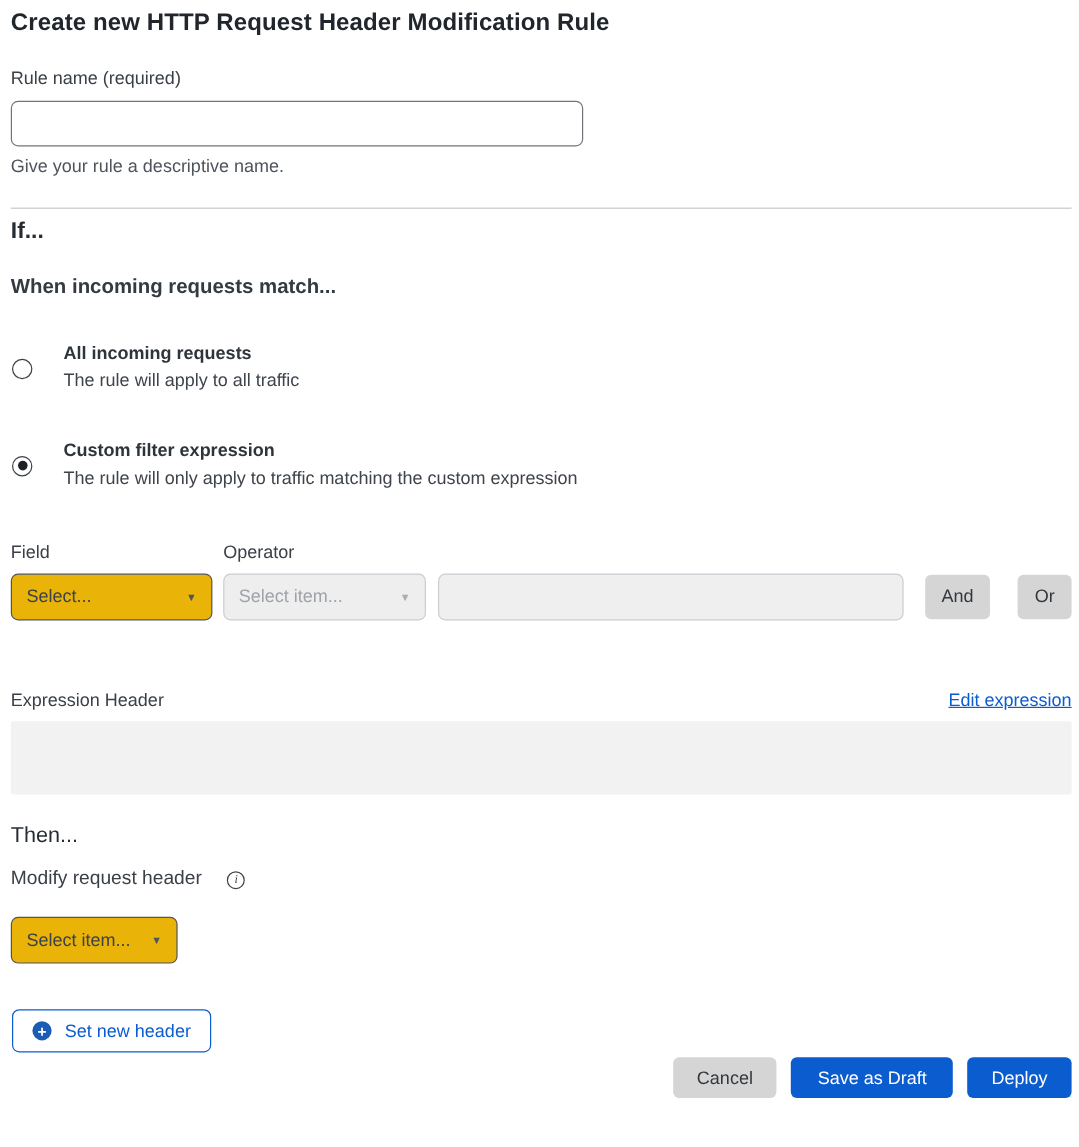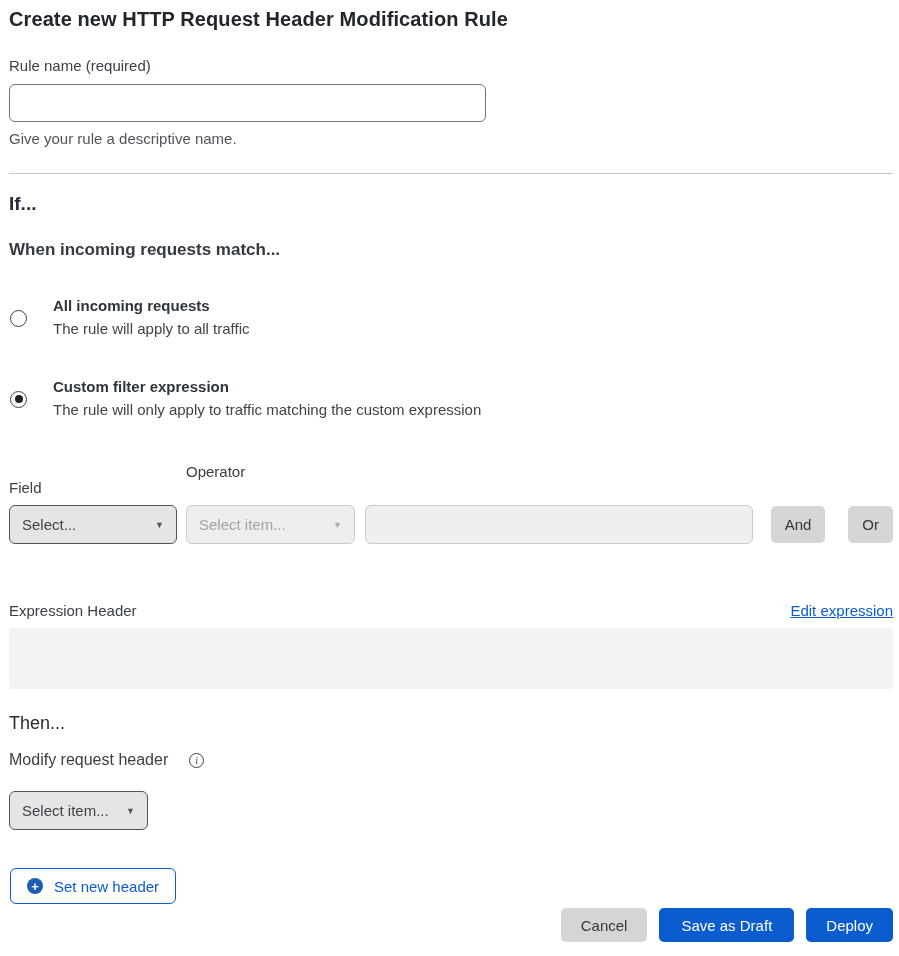--- a/index.html
+++ b/index.html
@@ -47,21 +47,21 @@
   hr.divider {
     border: none;
     border-top: 1px solid #c9c9c9;
     margin: 26px 0 0 0;
   }
 
   h2.section-heading {
     font-size: 19px;
     font-weight: 700;
     color: #262c33;
-    margin-top: 19px;
+    margin-top: 8px;
   }
 
   h3.sub-heading {
     font-size: 17px;
     font-weight: 700;
     color: #343a42;
     margin-top: 25px;
   }
 
   .radio-row {
@@ -103,32 +103,32 @@
   }
 
   .expr-row {
     display: flex;
     align-items: flex-end;
     margin-top: 45px;
   }
   .expr-col { display: flex; flex-direction: column; }
   .expr-col .field-label { margin-bottom: 9px; }
   .col-field  { width: 168px; margin-right: 9px; justify-content: space-between; }
-  .col-op     { width: 169px; margin-right: 10px; gap: 16px; }
+  .col-op     { width: 169px; margin-right: 10px; }
   .col-value  { flex: 1 1 auto; margin-right: 18px; }
 
   .select-btn {
     display: flex;
     align-items: center;
     justify-content: space-between;
     height: 39px;
     padding: 0 12px;
     border-radius: 6px;
     font-size: 15px;
-    background: #e5e5e5;
+    background: #eab308;
     border: 1px solid #4f555b;
     color: #3c4249;
     cursor: pointer;
     font-family: inherit;
     width: 100%;
   }
   .select-btn .caret {
     font-size: 9px;
     color: #4f555b;
     margin-left: 10px;

